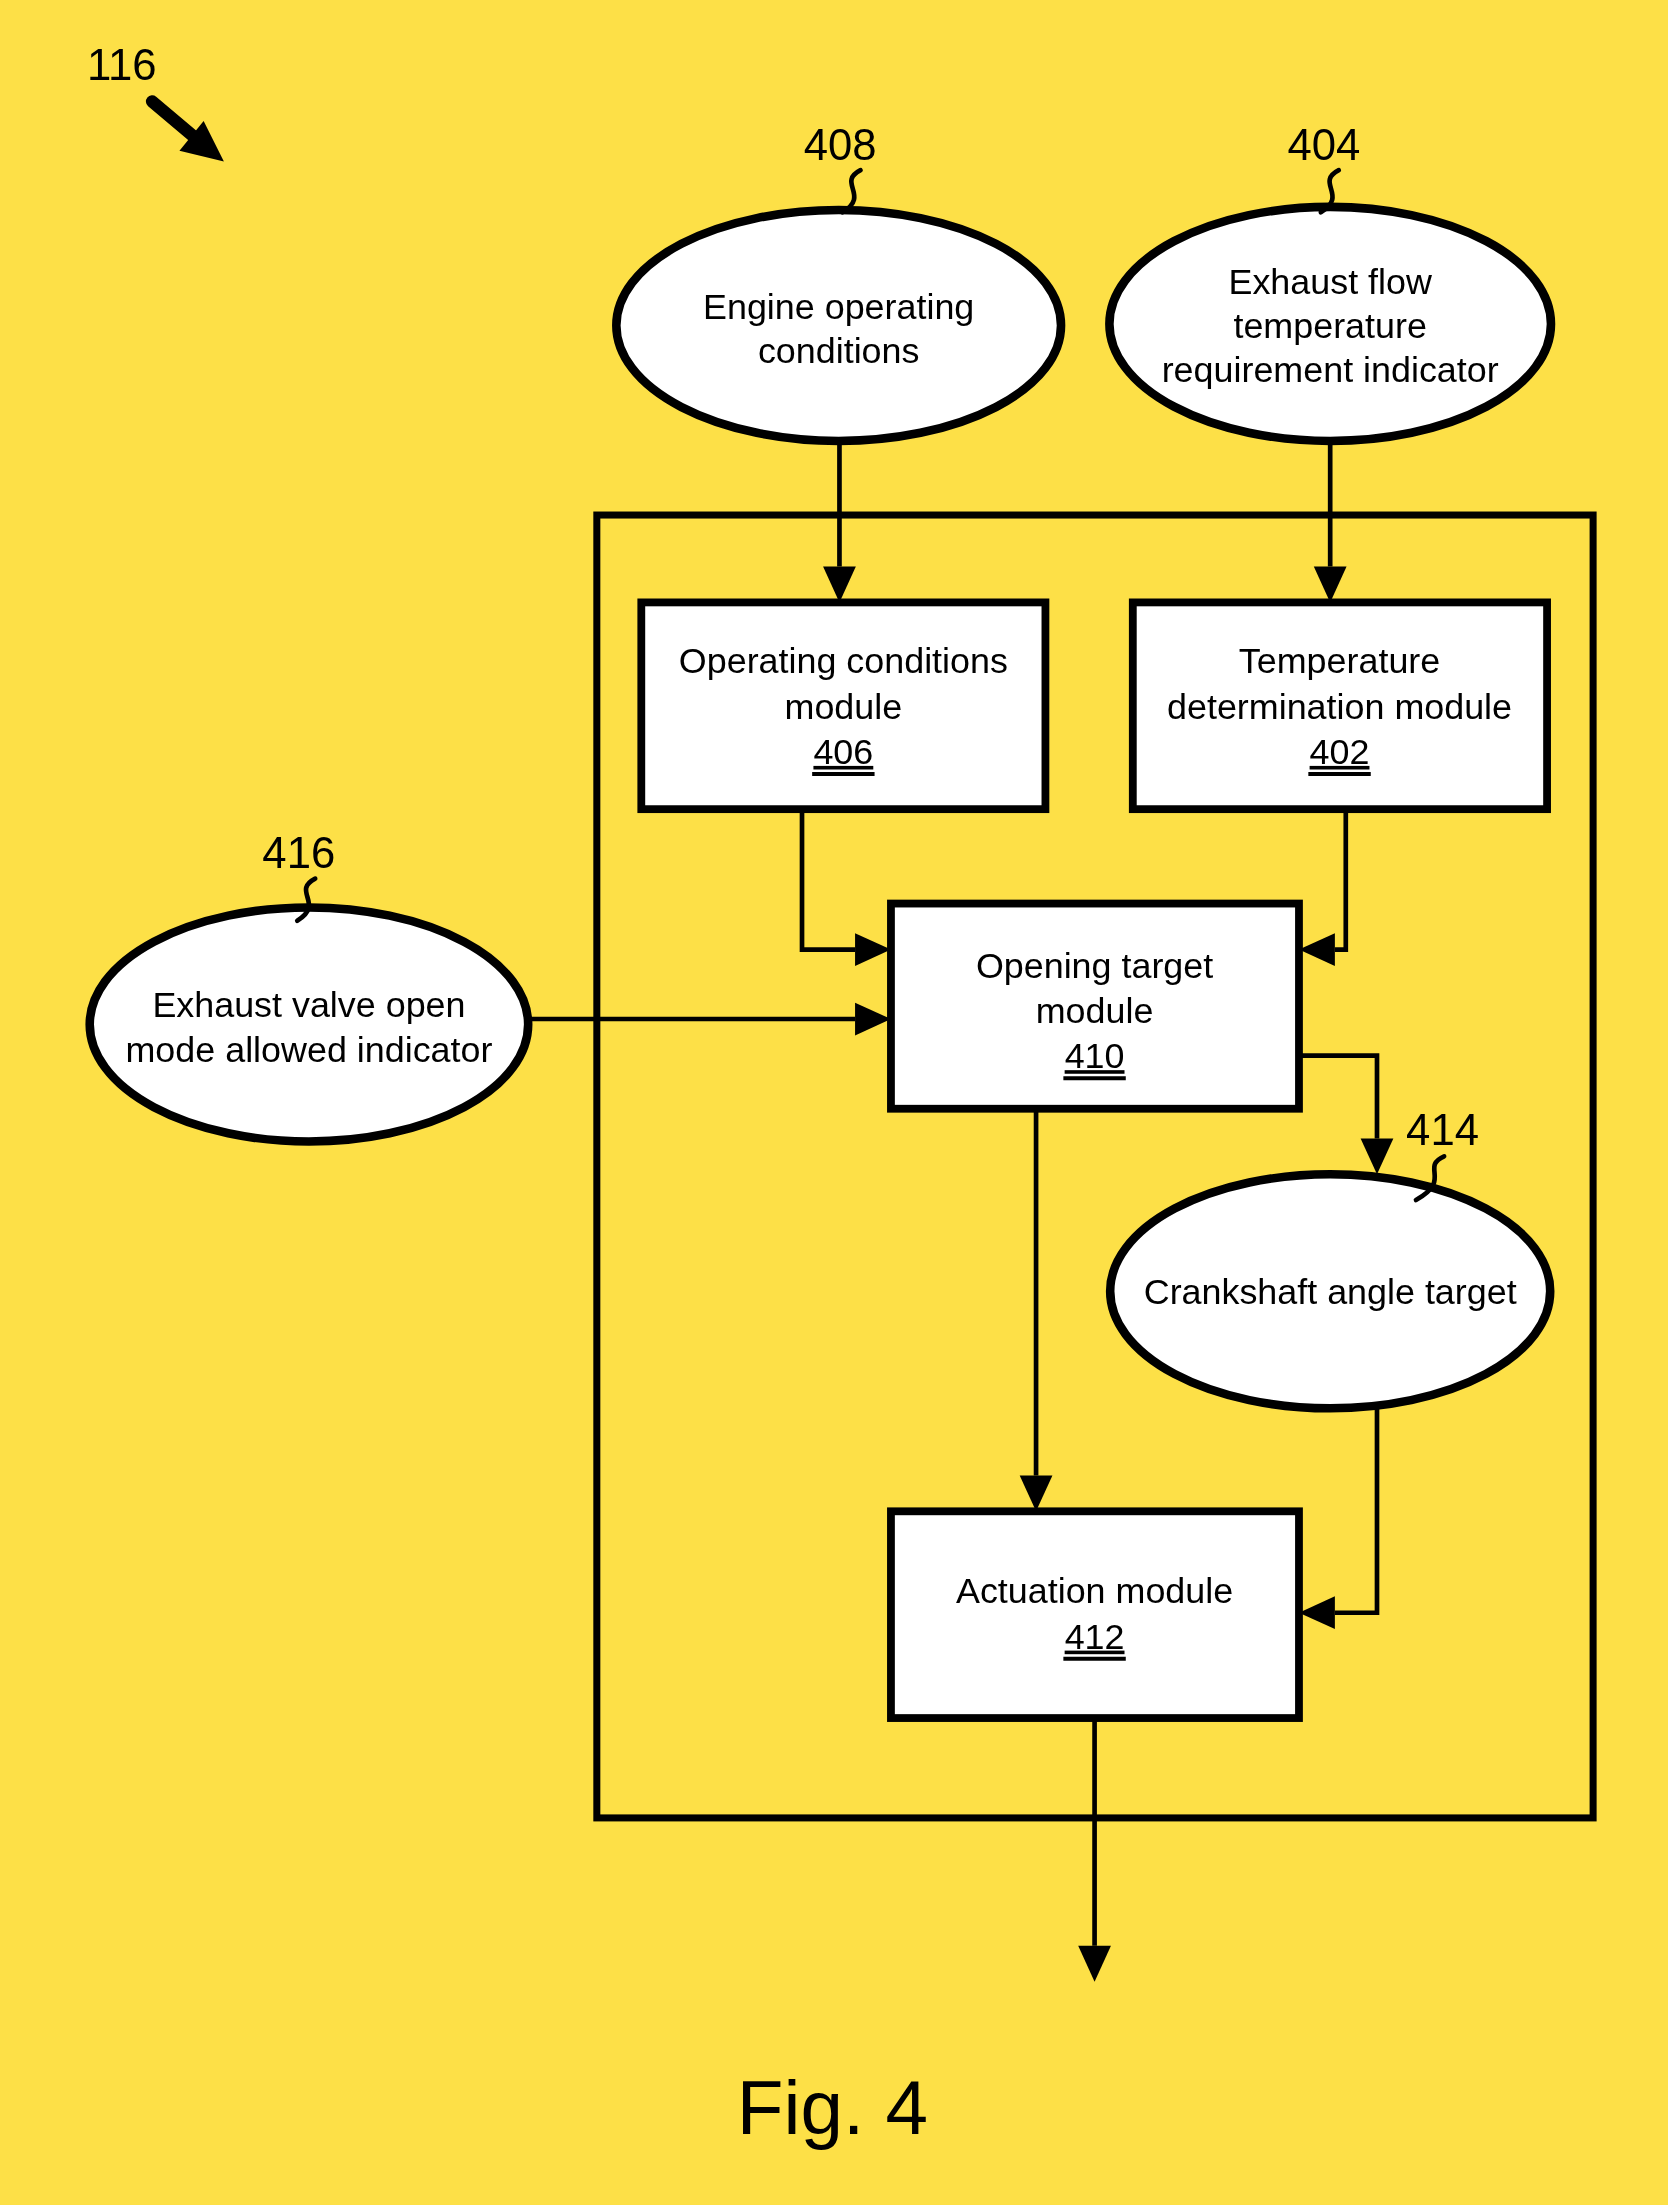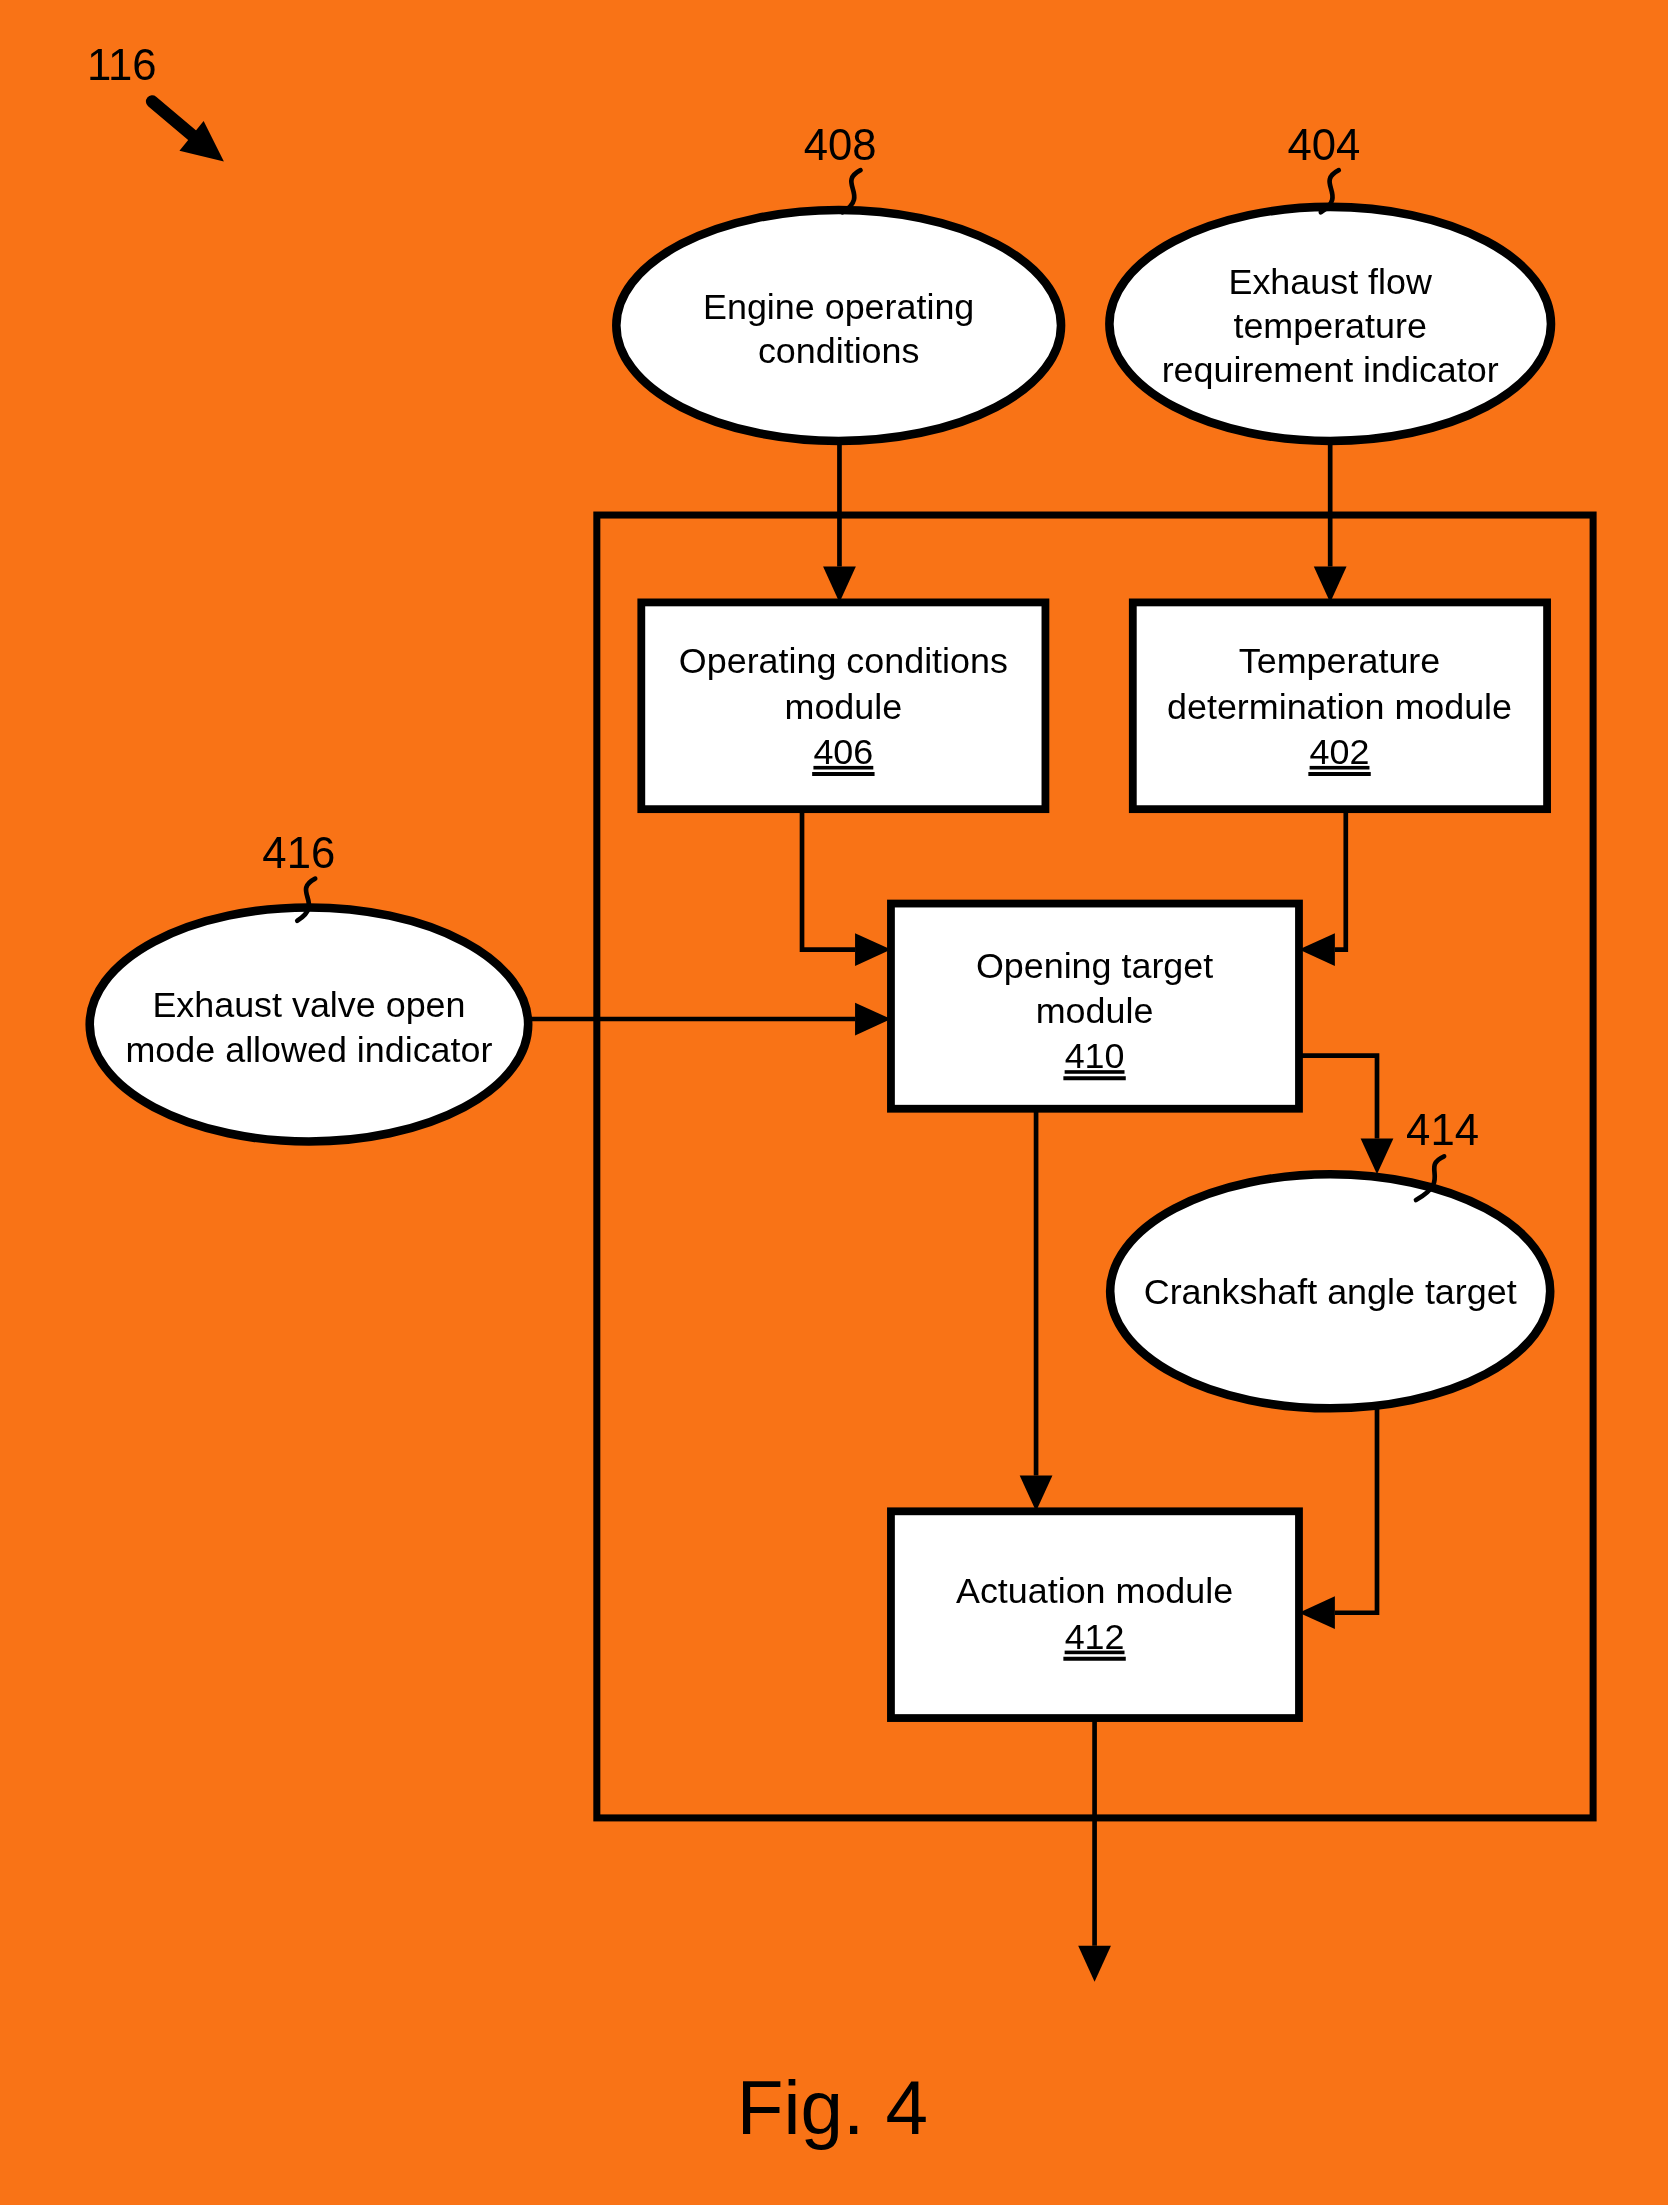--- a/index.html
+++ b/index.html
@@ -1,16 +1,16 @@
 <!DOCTYPE html>
 <html style="font-size:12.5px"><head>
 <meta charset="utf-8">
 <style>
   html,body{margin:0;padding:0;background:#ffffff;}
-  .stage{width:1668px;height:2205px;background:#f97316;position:relative;overflow:hidden;}
+  .stage{width:1668px;height:2205px;background:#fde047;position:relative;overflow:hidden;}
   svg text{font-family:"Liberation Sans",sans-serif;fill:#000000;}
   .node-label{font-size:46px;text-anchor:middle;}
   .ref-label{font-size:56px;text-anchor:middle;}
   .caption{font-size:98px;text-anchor:middle;}
   .u{text-decoration:underline;}
   .shape{fill:#ffffff;stroke:#000000;}
   .ell{stroke-width:11px;}
   .box{stroke-width:10px;}
   .outer{fill:none;stroke:#000000;stroke-width:9px;}
   .conn{stroke:#000000;stroke-width:6px;fill:none;}

